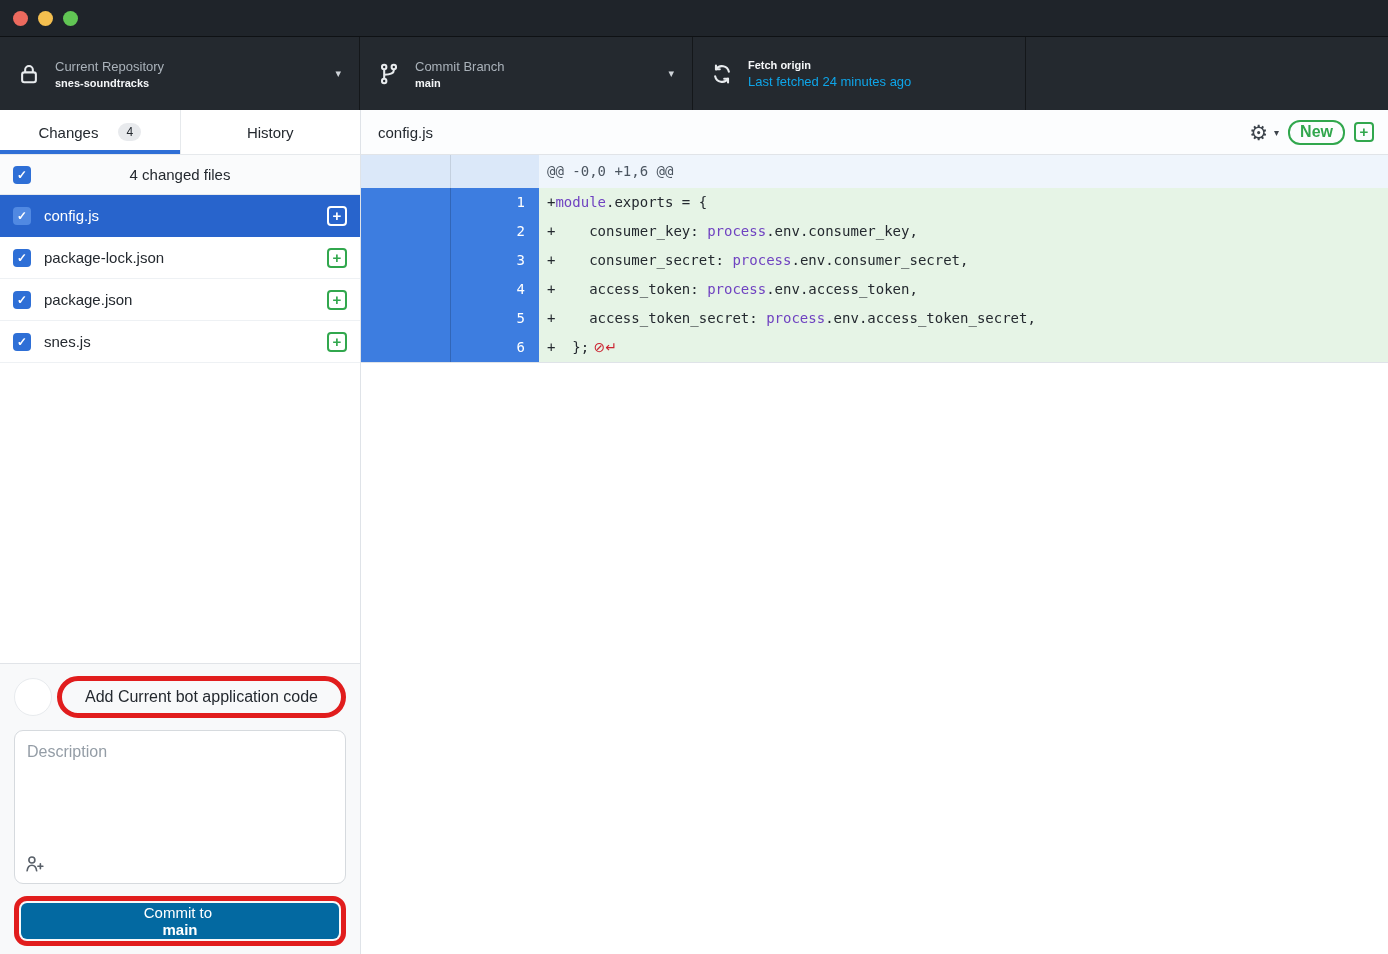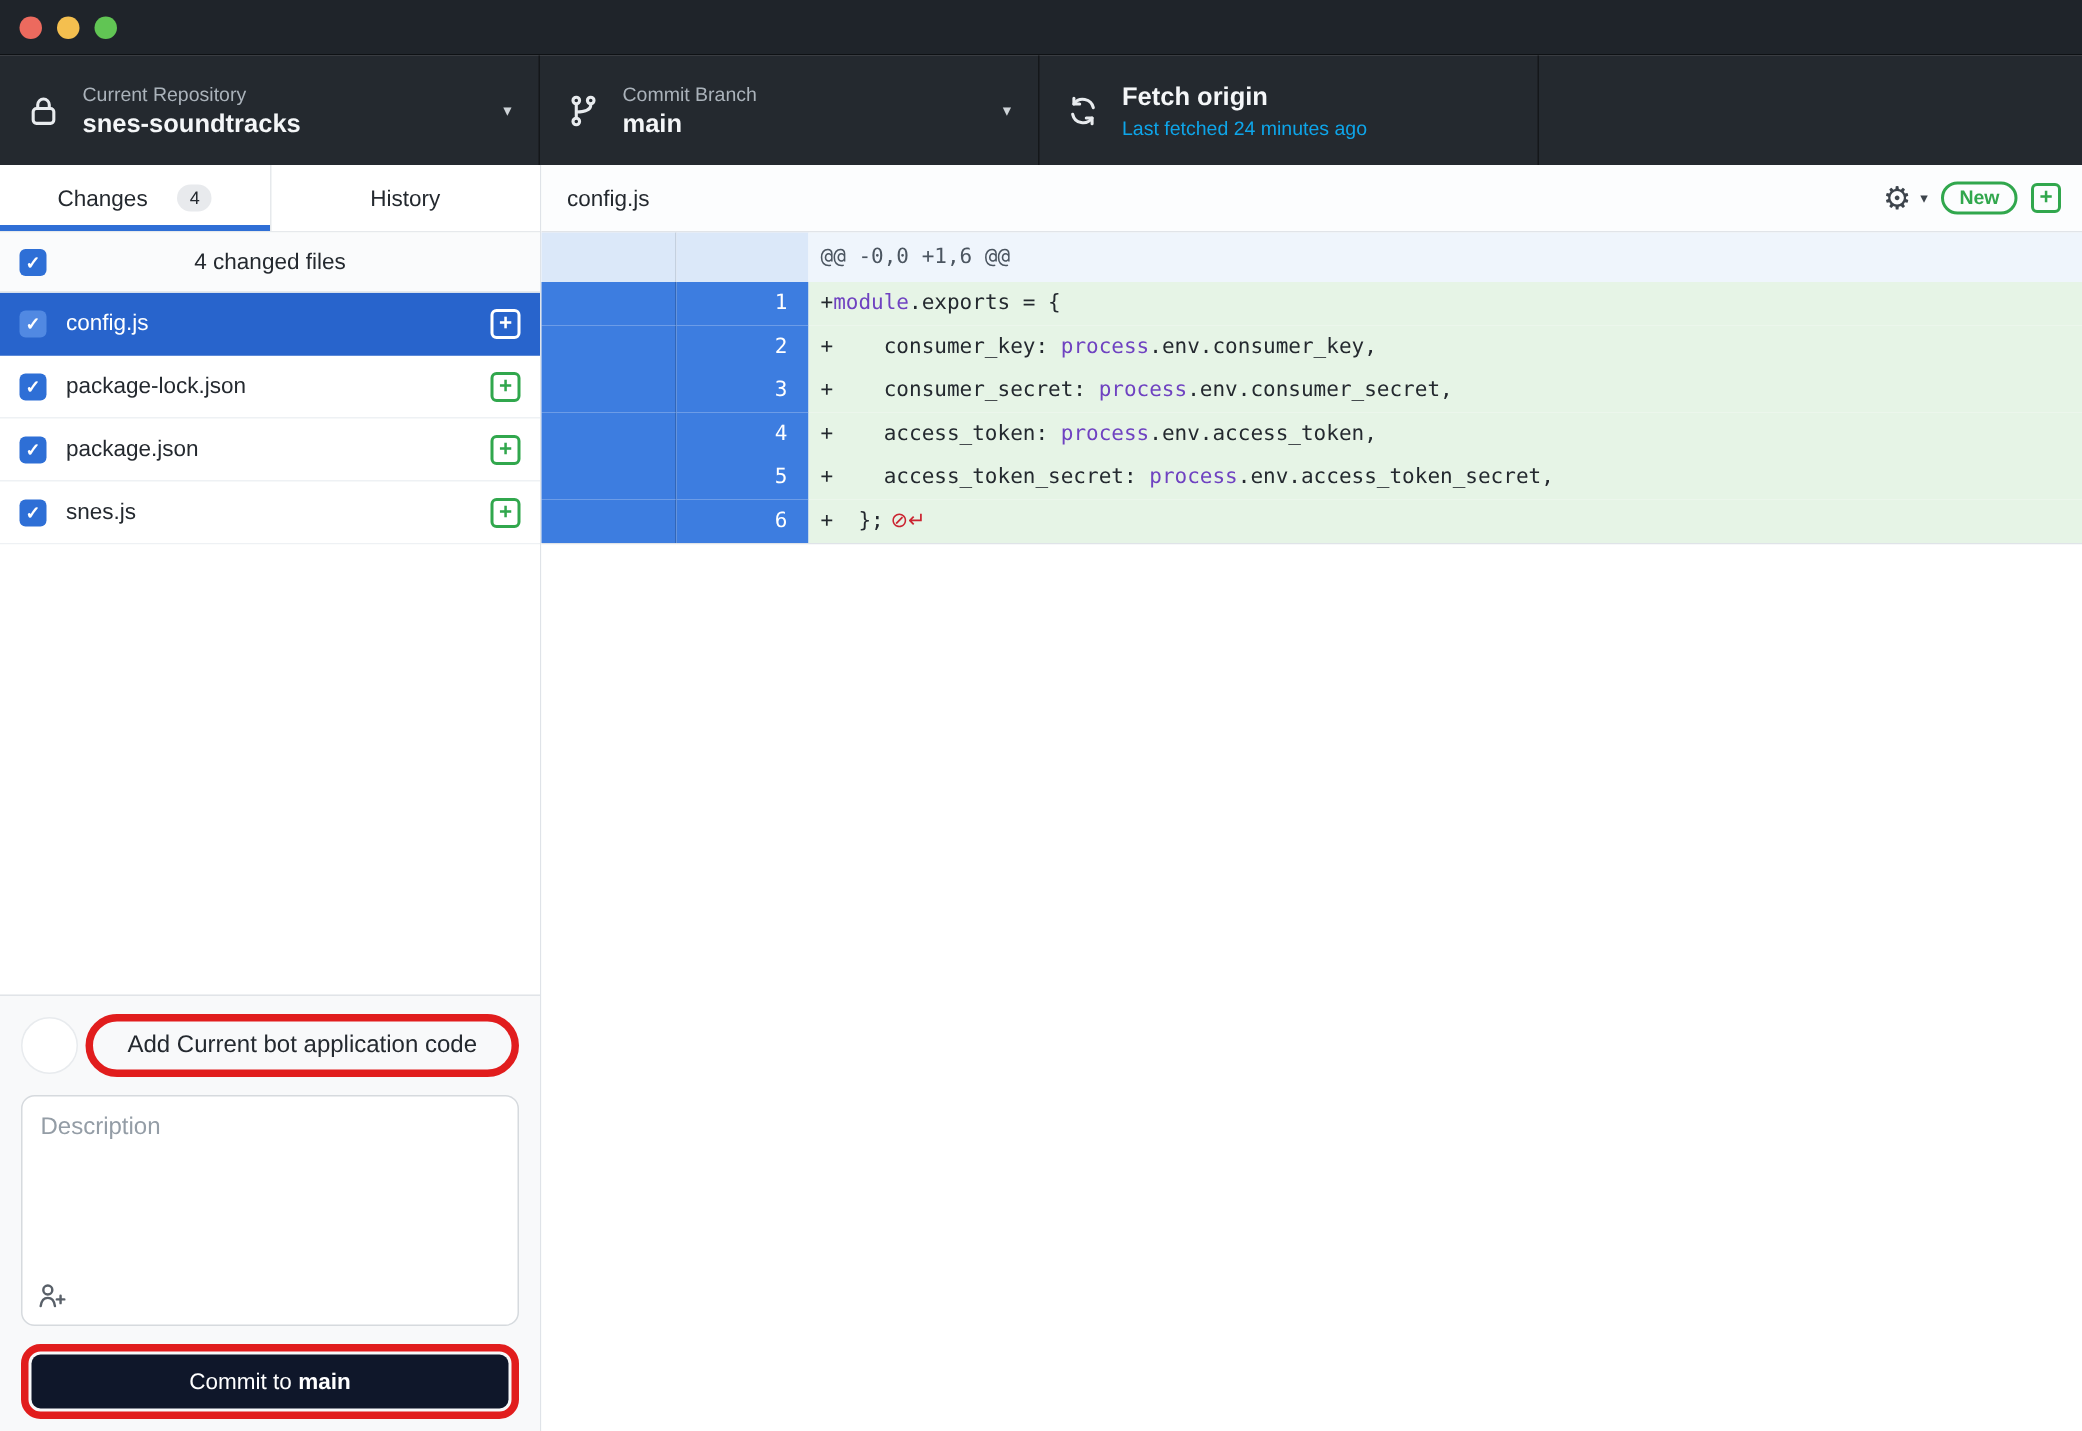--- a/index.html
+++ b/index.html
@@ -17,21 +17,21 @@
   
   .toolbar { height: 73px; background: #24292f; display: flex; }
   .tb-section { display: flex; align-items: center; padding: 0 18px; border-right: 1px solid #14171a; height: 100%; }
   .tb-repo { width: 360px; }
   .tb-branch { width: 333px; }
   .tb-fetch { width: 333px; }
   .tb-fill { flex: 1; }
   .tb-icon { margin-right: 15px; display: flex; align-items: center; }
   .tb-text { flex: 1; min-width: 0; }
   .tb-label { font-size: 13px; color: #aab2ba; }
-  .tb-value { font-size: 17px; font-weight: 700; color: #f4f6f8; margin-top: 3px; }
+  .tb-value { font-size: 11px; font-weight: 700; color: #f4f6f8; margin-top: 3px; }
   .tb-caret { color: #cfd4d9; font-size: 11px; margin-left: 8px; }
 
   
   .main { display: flex; height: 844px; }
 
   
   .sidebar { width: 361px; border-right: 1px solid #dfe3e8; background: #fff; display: flex; flex-direction: column; }
   .tabs { height: 45px; display: flex; border-bottom: 1px solid #e6e9ec; flex: none; }
   .tab { flex: 1; display: flex; align-items: center; justify-content: center; gap: 20px; font-size: 15px; color: #24292f; position: relative; cursor: default; }
   .tab + .tab { border-left: 1px solid #e6e9ec; }
@@ -55,31 +55,31 @@
   .summary-row { display: flex; align-items: center; gap: 5px; flex: none; }
   .avatar { width: 38px; height: 38px; border-radius: 50%; background: #fff; border: 1px solid #e8ebee; flex: none; }
   .annot { border: 5px solid #e11d1d; }
   .summary-annot { flex: 1; border-radius: 24px; padding: 7px 8px; background: transparent; text-align: center; }
   .summary-text { font-size: 16px; color: #24292f; white-space: nowrap; }
   .desc-wrap { flex: 1; margin-top: 12px; position: relative; }
   .desc-box { width: 100%; height: 100%; resize: none; border: 1px solid #d6dade; border-radius: 9px; background: #fff; padding: 12px 12px 34px 12px; font-size: 16px; color: #14532d; font-family: "Liberation Sans", sans-serif; outline: none; }
   .desc-box::placeholder { color: #949da6; }
   .coauthor { position: absolute; left: 11px; bottom: 10px; display: flex; }
   .commit-annot { margin-top: 12px; flex: none; border-radius: 13px; padding: 2px; }
-  .commit-btn { width: 100%; height: 36px; border: none; border-radius: 6px; background: #0f172a; color: #fff; font-size: 15px; font-family: "Liberation Sans", sans-serif; display: flex; align-items: center; justify-content: center; gap: 0; cursor: default; }
+  .commit-btn { width: 100%; height: 36px; border: none; border-radius: 6px; background: #0369a1; color: #fff; font-size: 15px; font-family: "Liberation Sans", sans-serif; display: flex; align-items: center; justify-content: center; gap: 0; cursor: default; flex-direction: column; }
   .commit-btn .branch-bold { font-weight: 700; }
 
   
   .diff { flex: 1; display: flex; flex-direction: column; background: #fff; min-width: 0; }
   .diff-header { height: 45px; flex: none; display: flex; align-items: center; padding: 0 14px 0 17px; border-bottom: 1px solid #e1e4e8; background: #fcfdfe; }
   .diff-title { font-size: 15px; color: #24292f; }
   .diff-actions { margin-left: auto; display: flex; align-items: center; gap: 9px; }
   .gear { font-size: 21px; color: #3d444c; line-height: 1; }
   .gear-caret { font-size: 10px; color: #3d444c; margin-left: -3px; }
-  .new-badge { border: 2px solid #31a74d; color: #31a74d; border-radius: 12px; padding: 1px 10px 2px 10px; font-size: 13px; font-weight: 700; }
+  .new-badge { border: 2px solid #31a74d; color: #31a74d; border-radius: 12px; padding: 1px 10px 2px 10px; font-size: 16px; font-weight: 700; }
 
   .diff-lines { border-bottom: 1px solid #dfe3e8; }
   .diff-row { display: flex; height: 29px; line-height: 29px; font-family: "DejaVu Sans Mono", monospace; font-size: 14px; }
   .hunk-row { height: 33px; line-height: 33px; }
   .g-old { width: 90px; flex: none; border-right: 1px solid rgba(0,0,0,0.18); }
   .g-new { width: 88px; flex: none; text-align: right; padding-right: 14px; color: #fff; }
   .diff-row .g-old, .diff-row .g-new { background: #3d7de0; }
   .hunk-row .g-old, .hunk-row .g-new { background: #dbe8f9; border-right-color: rgba(0,0,0,0.10); }
   .code { flex: 1; padding-left: 8px; white-space: pre; background: #e6f4e6; color: #24292f; }
   .hunk-row .code { background: #eff5fc; color: #4b5560; }

